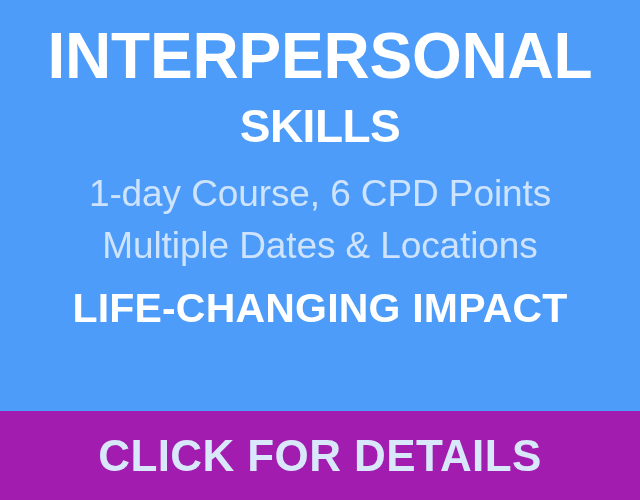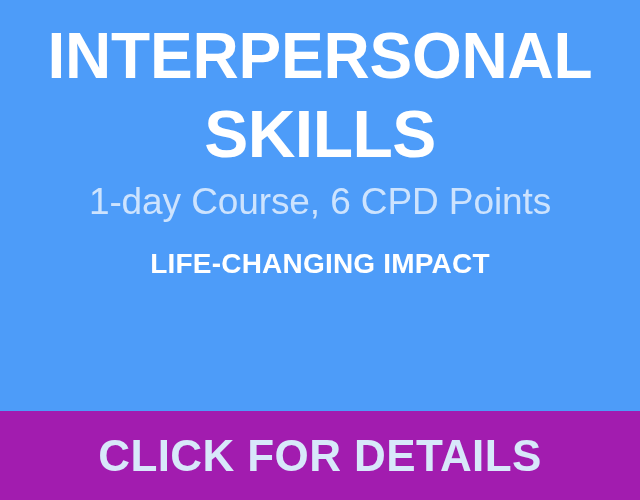--- a/index.html
+++ b/index.html
@@ -44,22 +44,22 @@
     letter-spacing: -0.5px;
     white-space: nowrap;
     text-align: center;
     width: 100%;
   }
   .headline-1 {
     font-size: 64px;
     letter-spacing: -0.2px;
   }
   .headline-2 {
-    font-size: 66px;
-    margin-top: 10px;
+    font-size: 46px;
+    margin-top: 2px;
   }
   .subtitle {
     color: #ffffff;
     font-weight: 300;
     font-size: 42px;
     line-height: 48px;
     white-space: nowrap;
     text-align: center;
     width: 100%;
     margin-top: 6px;
@@ -74,21 +74,21 @@
     text-align: center;
     width: 100%;
     letter-spacing: -0.1px;
   }
   .detail-line.first {
     margin-top: 8px;
   }
   .impact-line {
     color: #ffffff;
     font-weight: 600;
-    font-size: 28px;
+    font-size: 41px;
     line-height: 40px;
     white-space: nowrap;
     text-align: center;
     width: 100%;
     margin-top: 16px;
     letter-spacing: 0.2px;
   }
   .ad-cta {
     width: 640px;
     height: 89px;
@@ -109,20 +109,21 @@
 </style>
 </head>
 <body>
 
 <div class="ad-banner">
 
   <div class="ad-body">
     <div class="headline-1">INTERPERSONAL</div>
     <div class="headline-2">SKILLS</div>
     <div class="detail-line first">1-day Course, 6 CPD Points</div>
+    <div class="detail-line">Multiple Dates &amp; Locations</div>
     <div class="impact-line">LIFE-CHANGING IMPACT</div>
   </div>
 
   <div class="ad-cta">
     <span class="cta-label">CLICK FOR DETAILS</span>
   </div>
 
 </div>
 
 </body></html>

